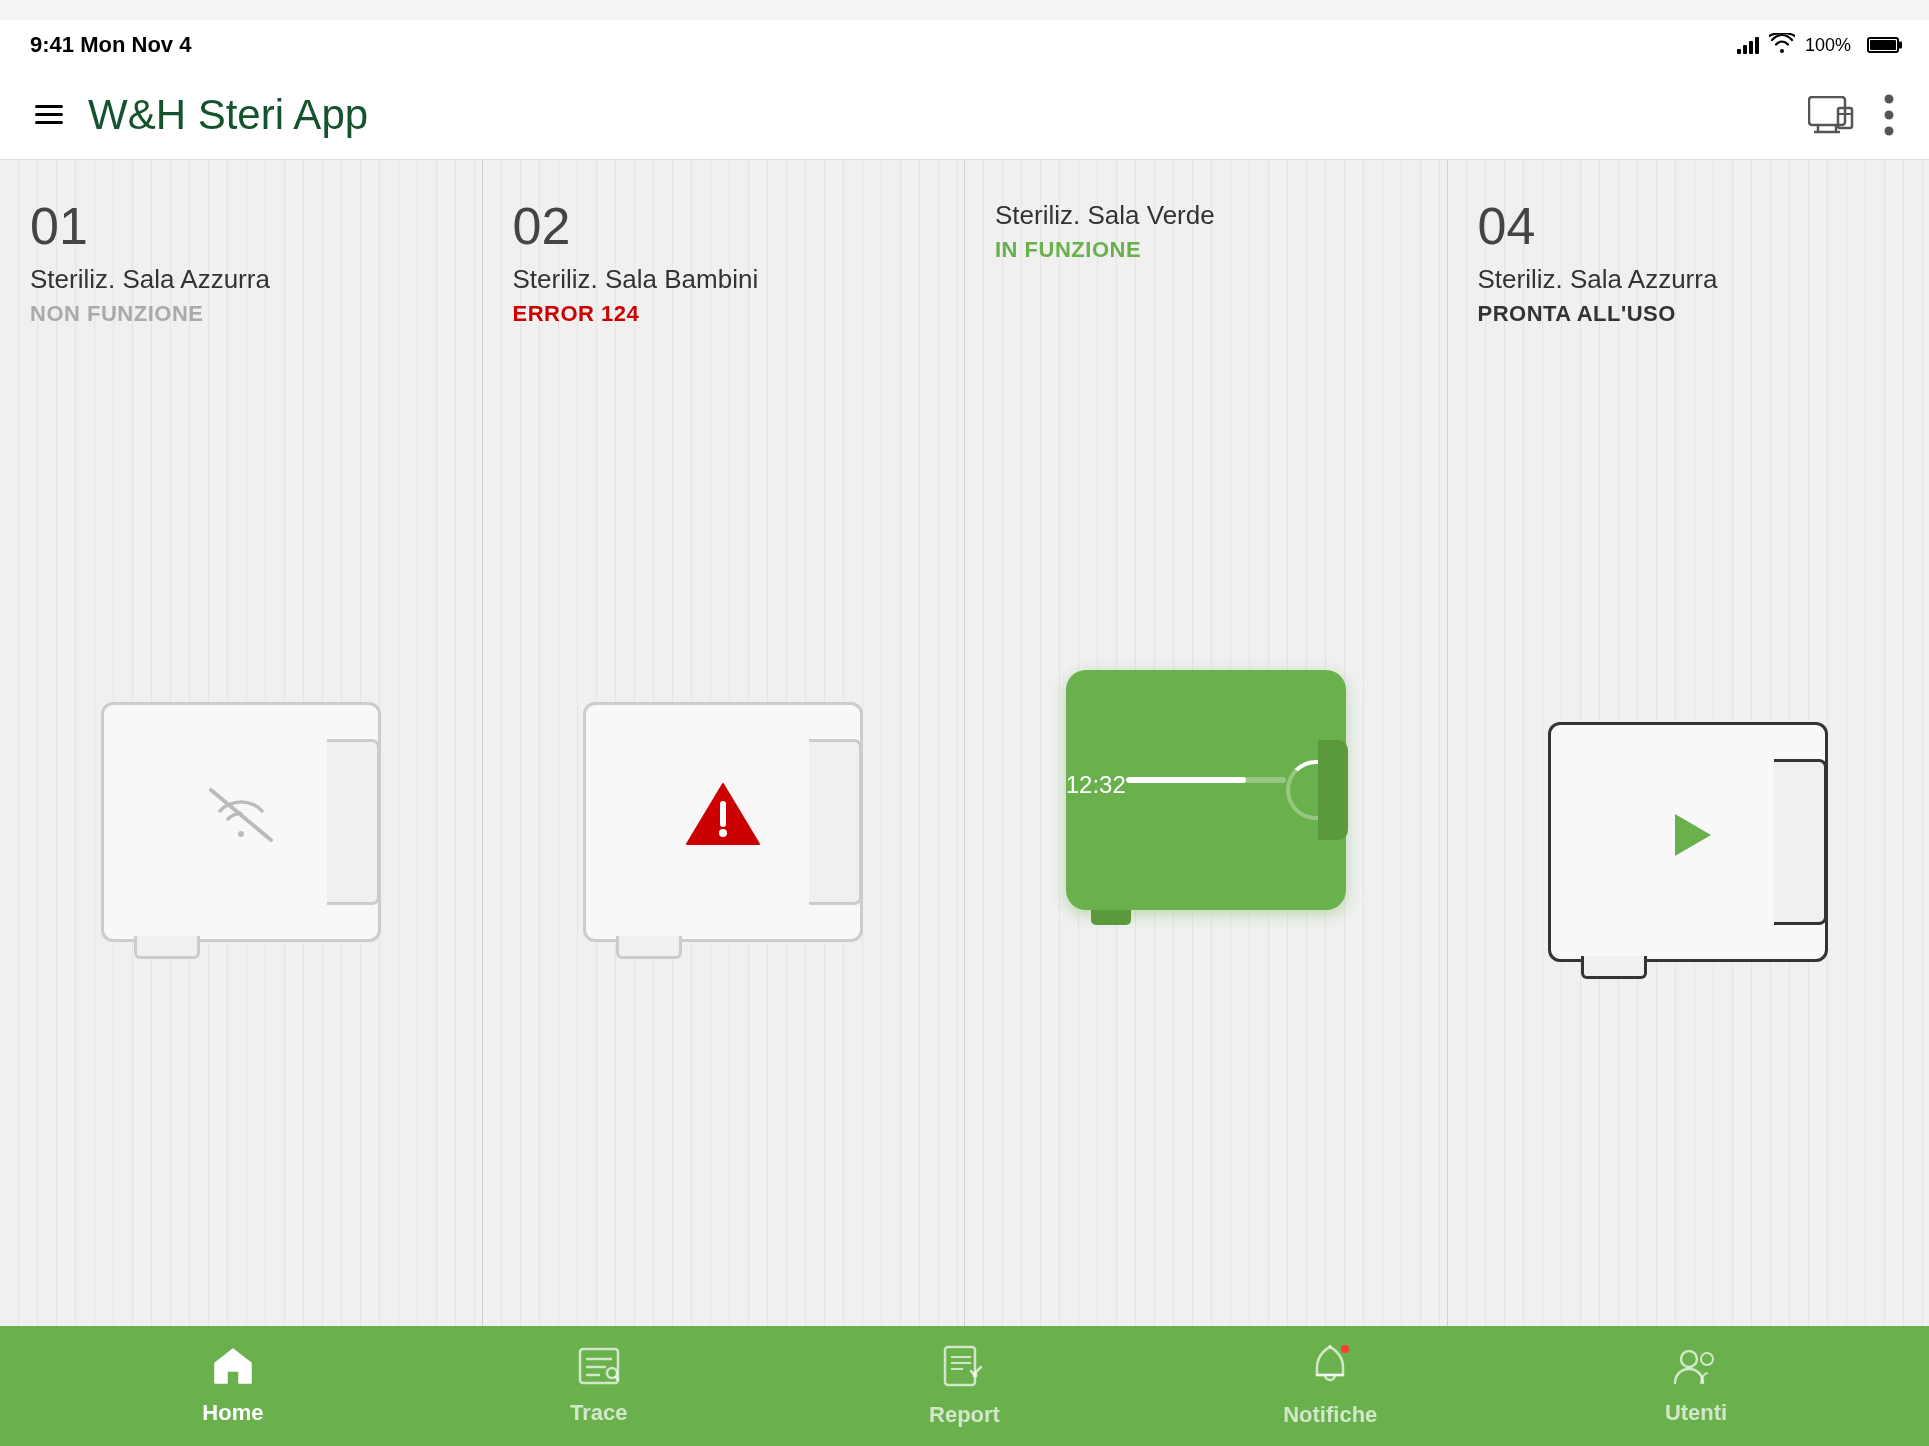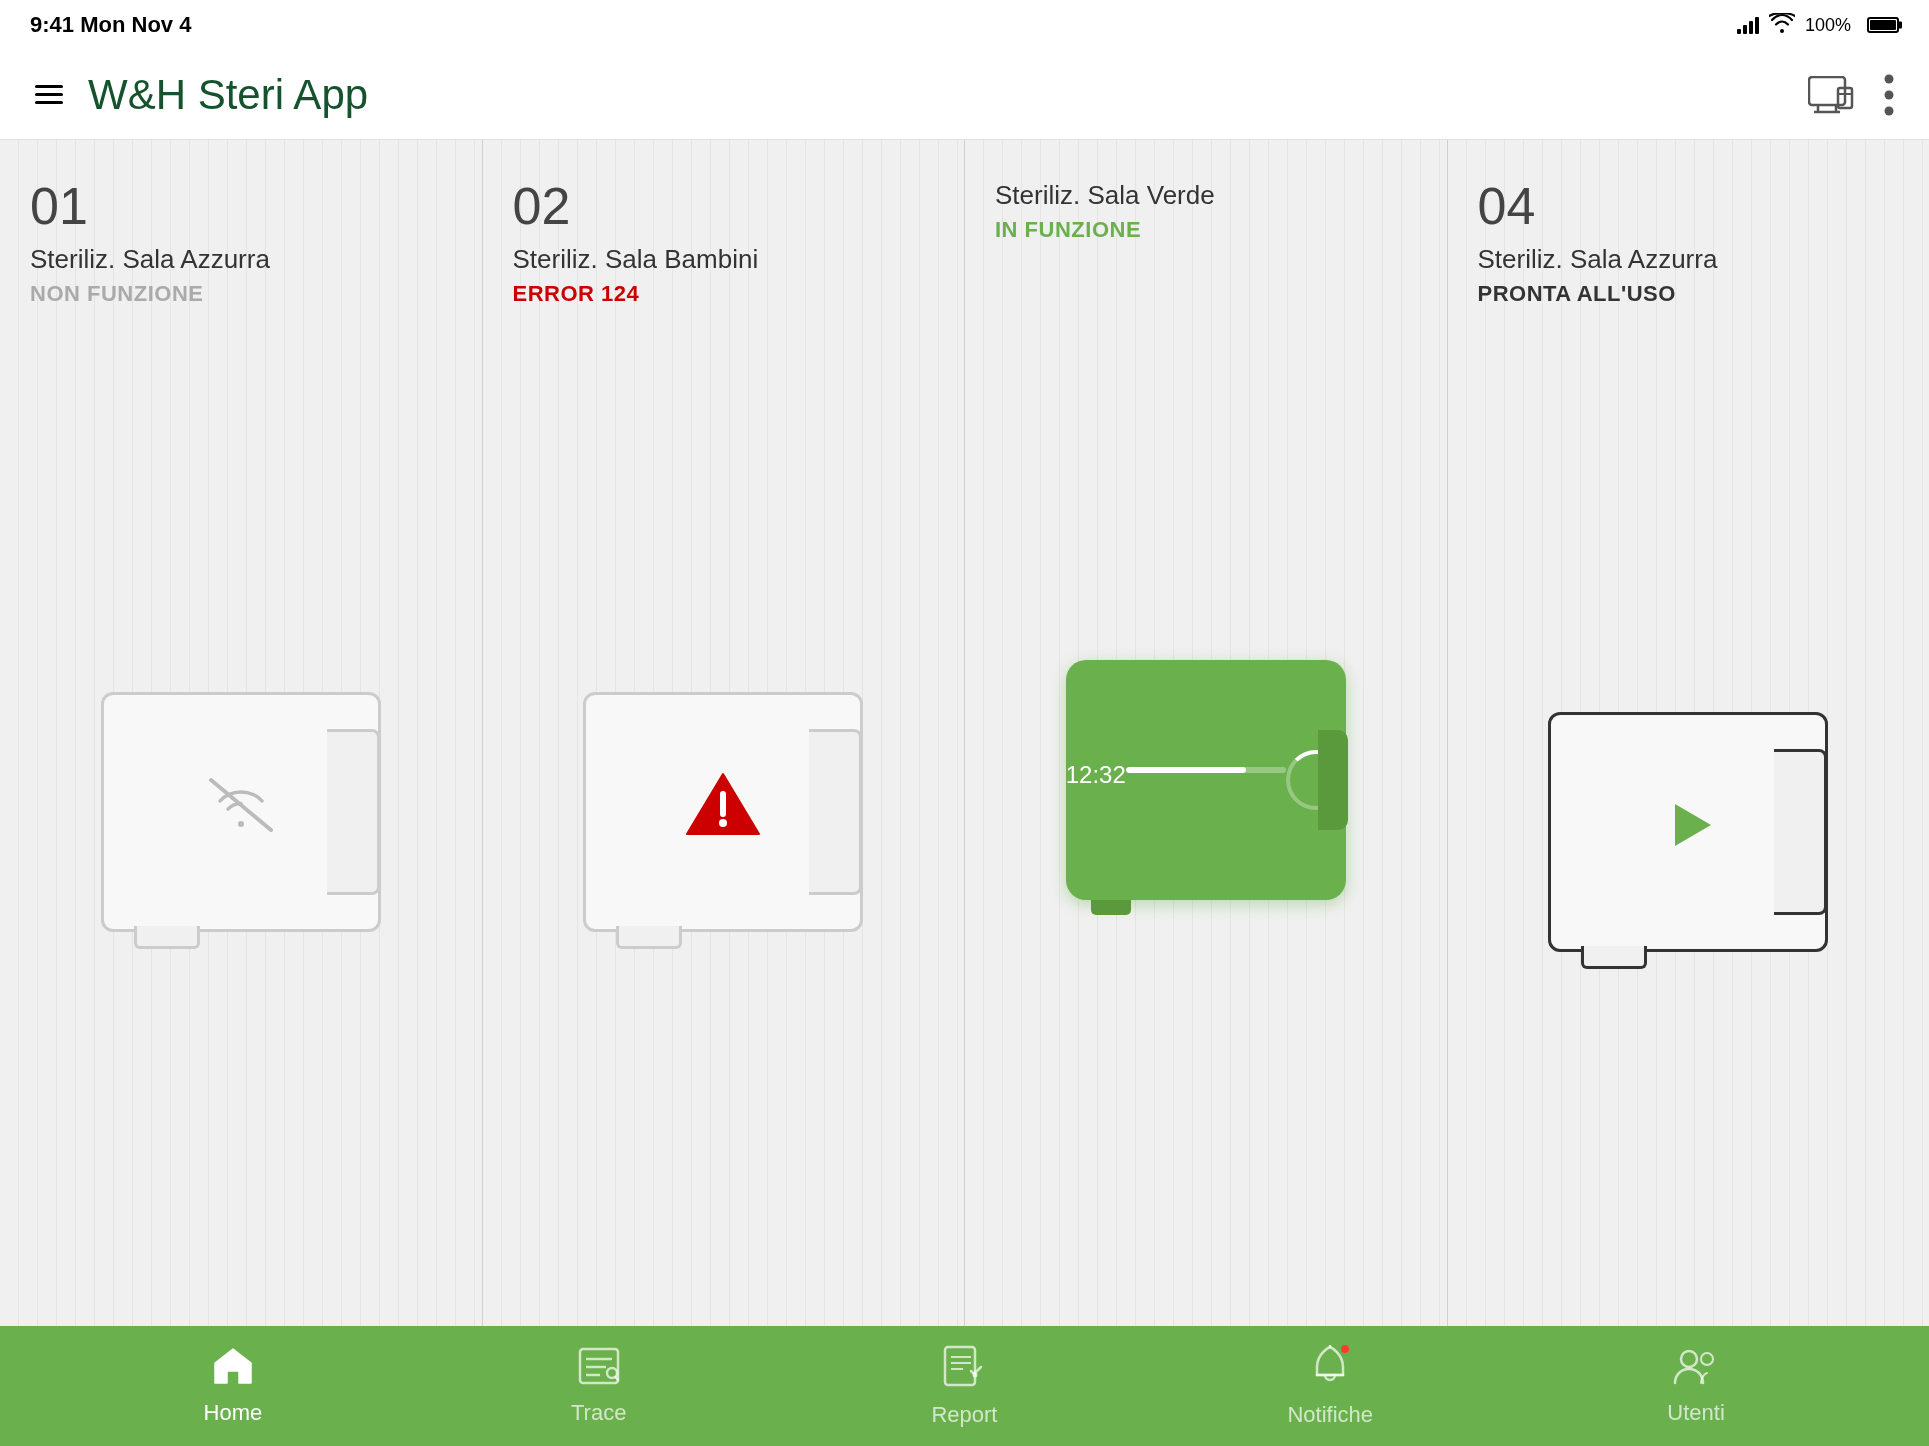--- a/index.html
+++ b/index.html
@@ -15,20 +15,21 @@
     }
 
     
     .status-bar {
       display: flex;
       justify-content: space-between;
       align-items: center;
       padding: 8px 30px;
       background: #fff;
       height: 50px;
+      margin-top: 20px;
     }
     .status-bar-left {
       font-size: 22px;
       font-weight: 600;
       color: #000;
     }
     .status-bar-right {
       display: flex;
       align-items: center;
       gap: 10px;
@@ -355,20 +356,21 @@
     }
 
     
     .bottom-nav {
       height: 120px;
       background: #6ab04c;
       display: flex;
       align-items: center;
       justify-content: space-around;
       padding: 0 50px;
+      font-weight: bold;
     }
 
     .nav-item {
       display: flex;
       flex-direction: column;
       align-items: center;
       gap: 6px;
       cursor: pointer;
       padding: 10px 30px;
       min-width: 160px;

